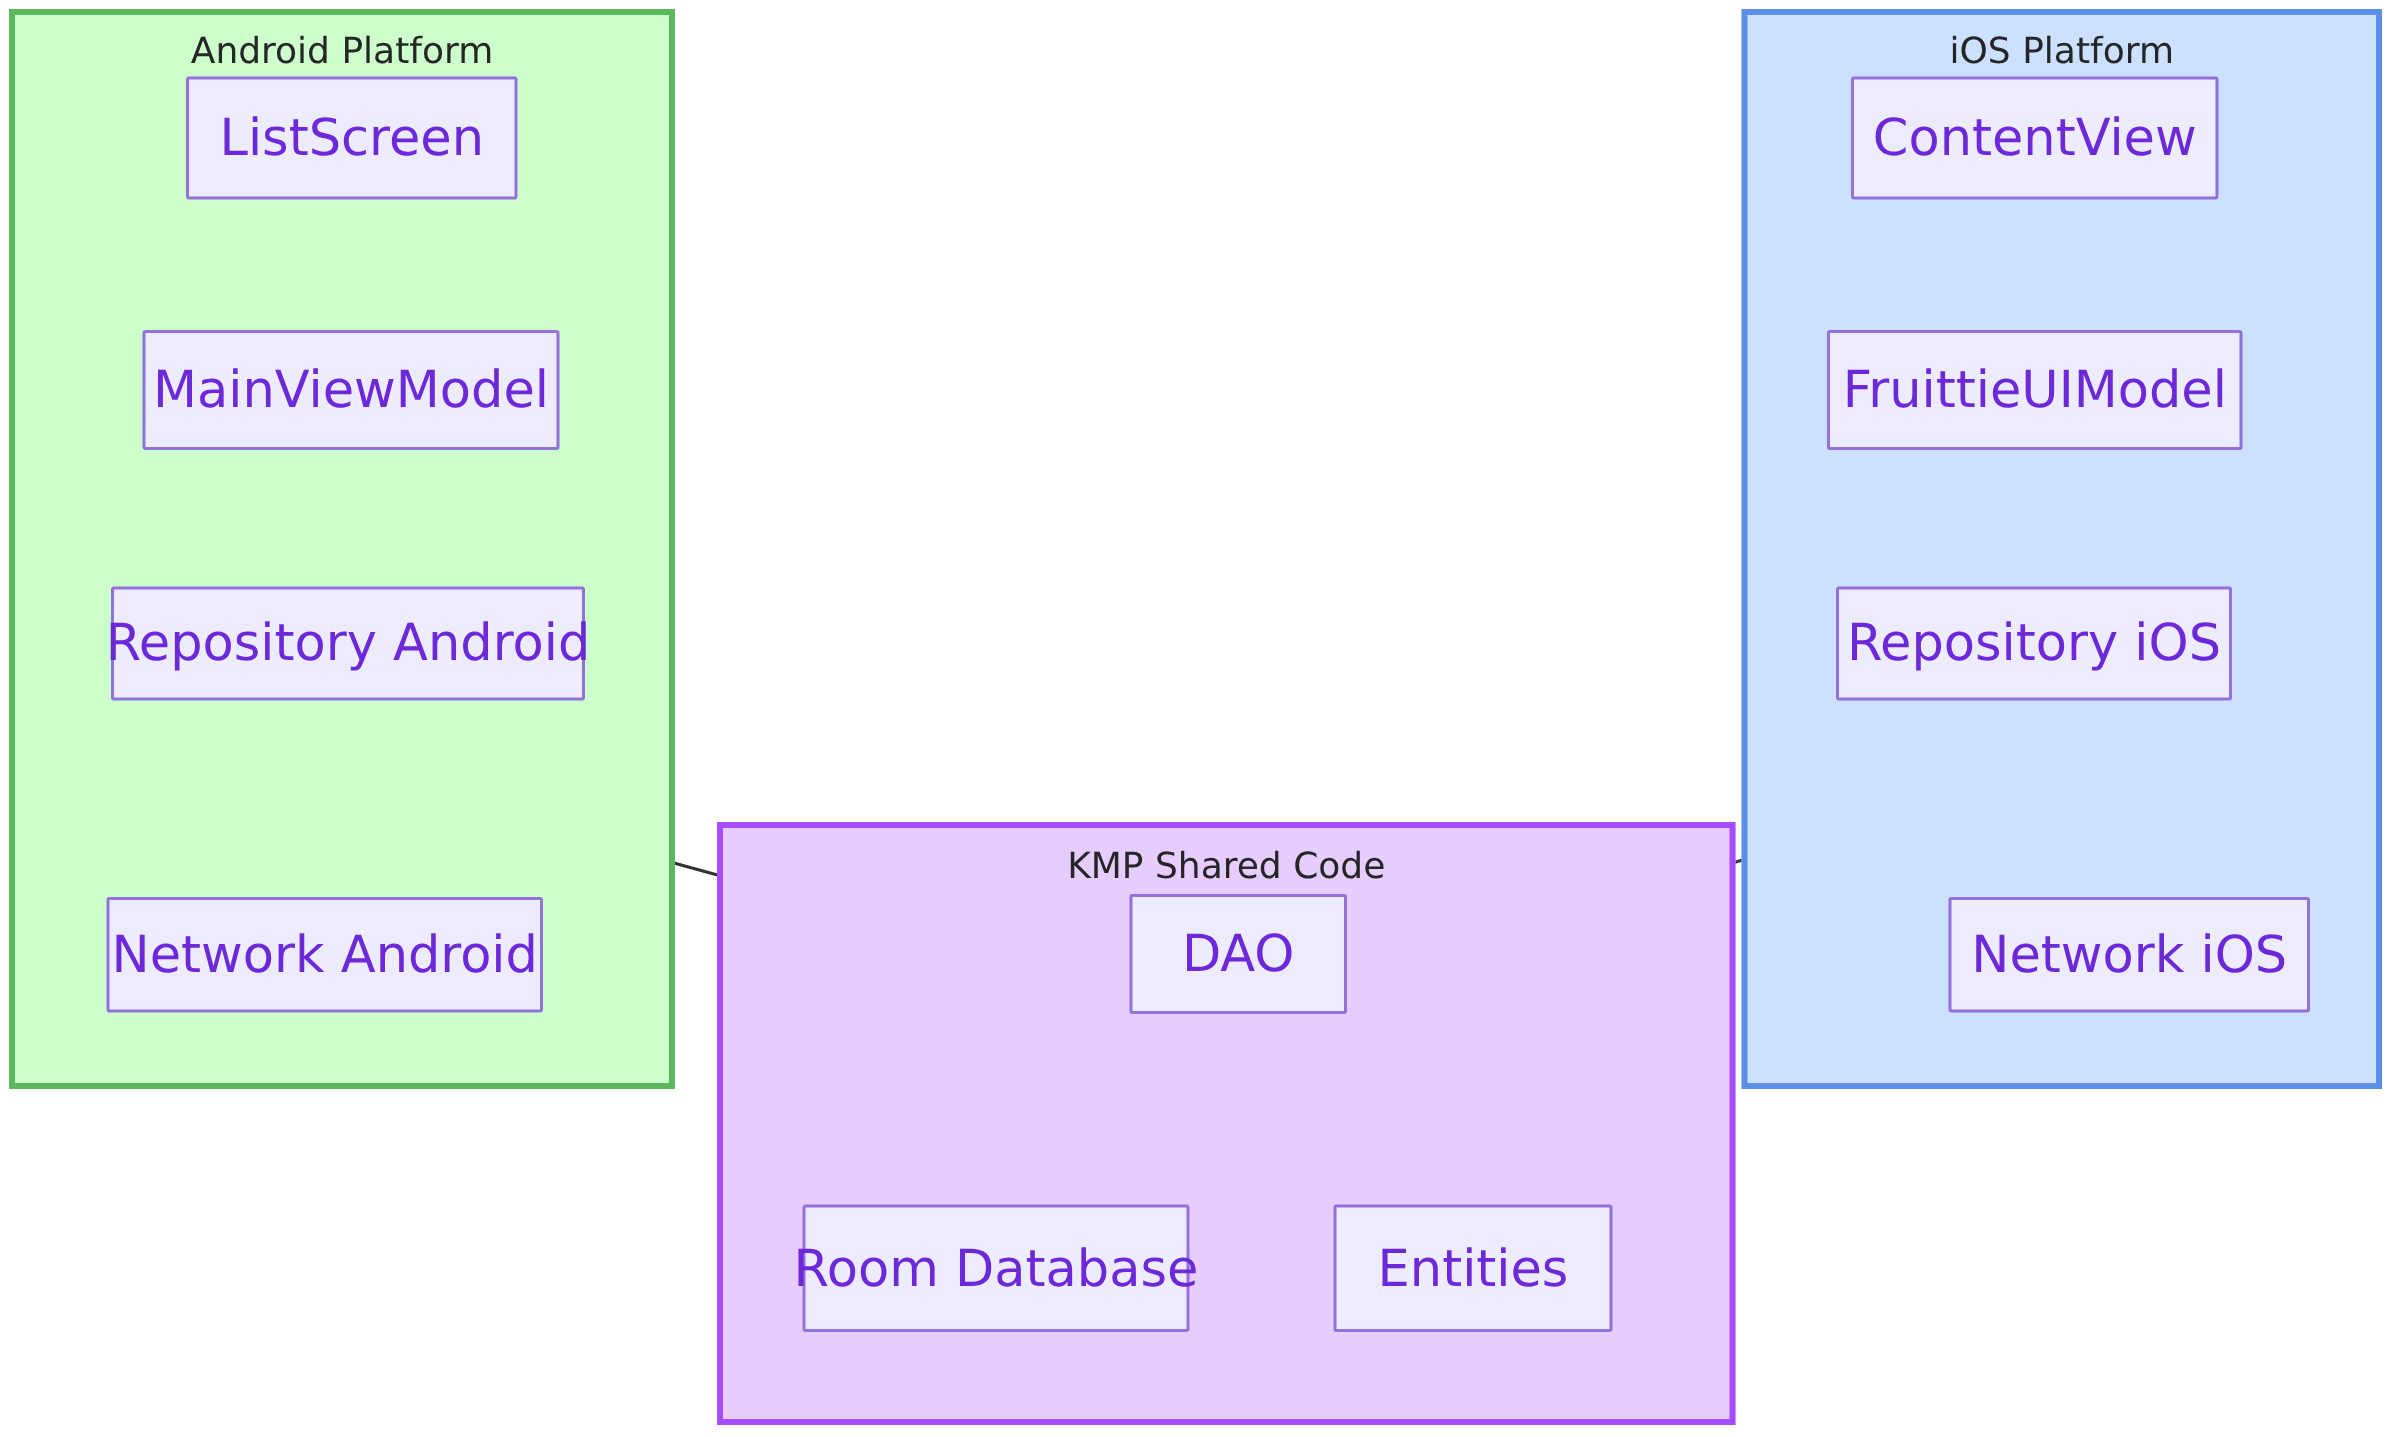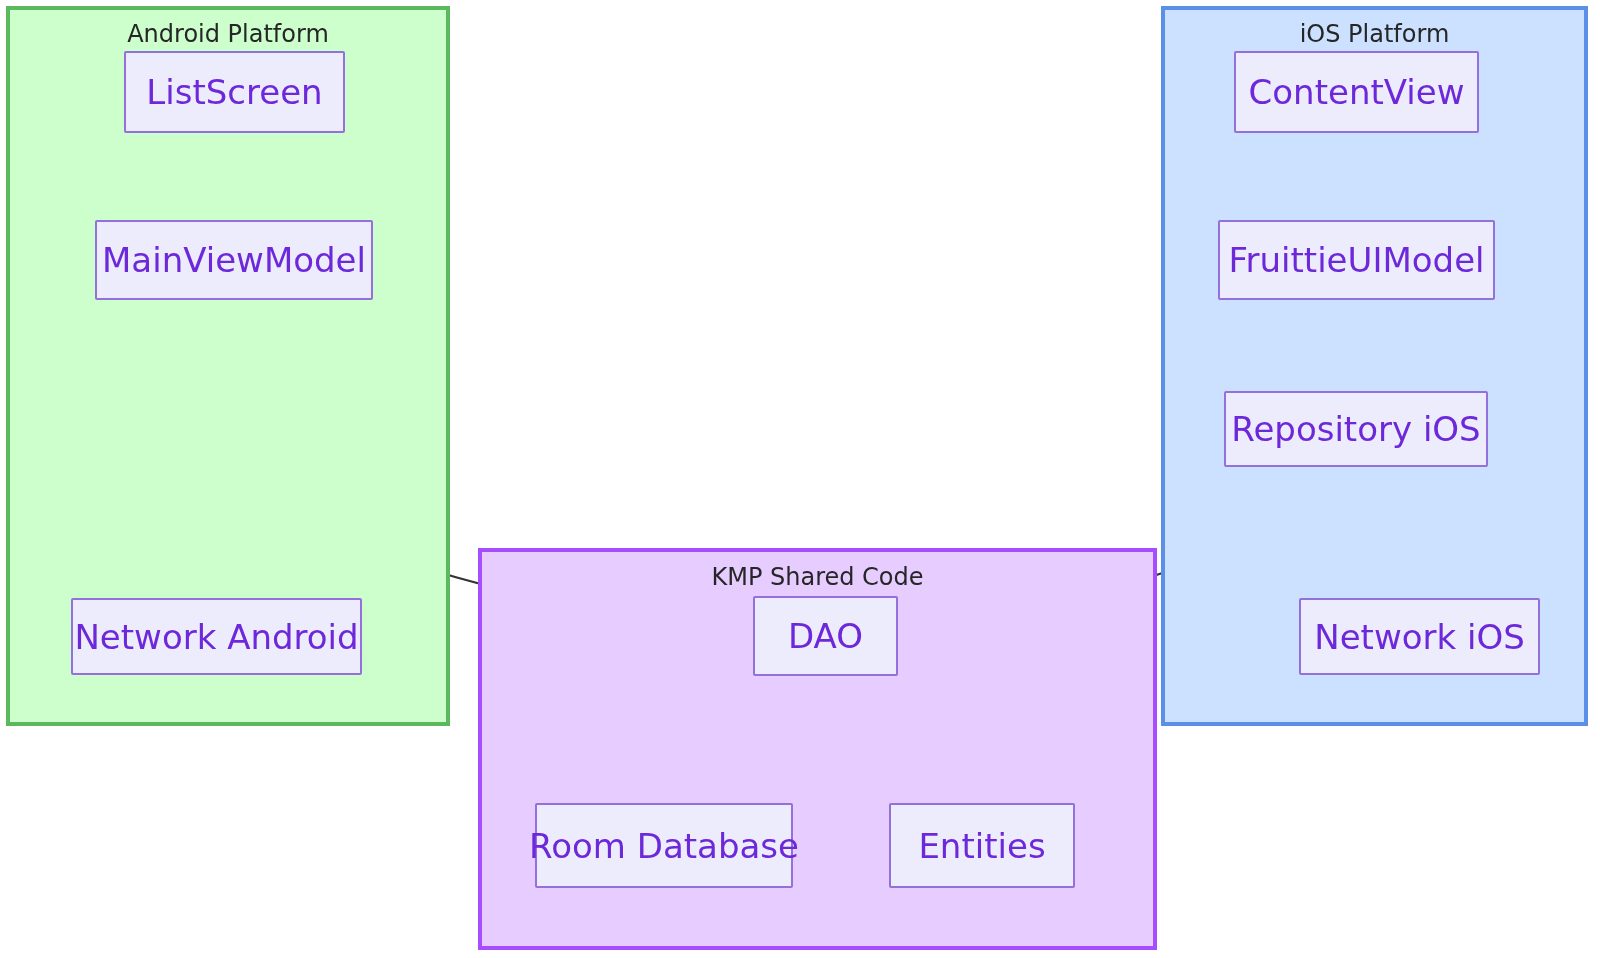--- a/index.html
+++ b/index.html
@@ -117,20 +117,23 @@
     </svg>
 <div class="subgraph" style="left: 6px; top: 6px; width: 444px; height: 720px; background: rgb(204, 255, 204); border-color: rgb(92, 184, 92);">
       <div class="subgraph-title" style="top: 12px;">Android Platform</div>
     </div>
     <div class="node" style="left: 124px; top: 51px; width: 221px; height: 82px;">
       <span class="node-label">ListScreen</span>
     </div>
     <div class="node" style="left: 95px; top: 220px; width: 278px; height: 80px;">
       <span class="node-label">MainViewModel</span>
     </div>
+    <div class="node" style="left: 74px; top: 391px; width: 316px; height: 76px;">
+      <span class="node-label">Repository Android</span>
+    </div>
     <div class="node" style="left: 71px; top: 598px; width: 291px; height: 77px;">
       <span class="node-label">Network Android</span>
     </div>
     <div class="subgraph" style="left: 478px; top: 548px; width: 679px; height: 402px; background: rgb(230, 204, 255); border-color: rgb(166, 77, 255);">
       <div class="subgraph-title" style="top: 13px;">KMP Shared Code</div>
     </div>
     <div class="node" style="left: 753px; top: 596px; width: 145px; height: 80px;">
       <span class="node-label">DAO</span>
     </div>
     <div class="node" style="left: 889px; top: 803px; width: 186px; height: 85px;">

